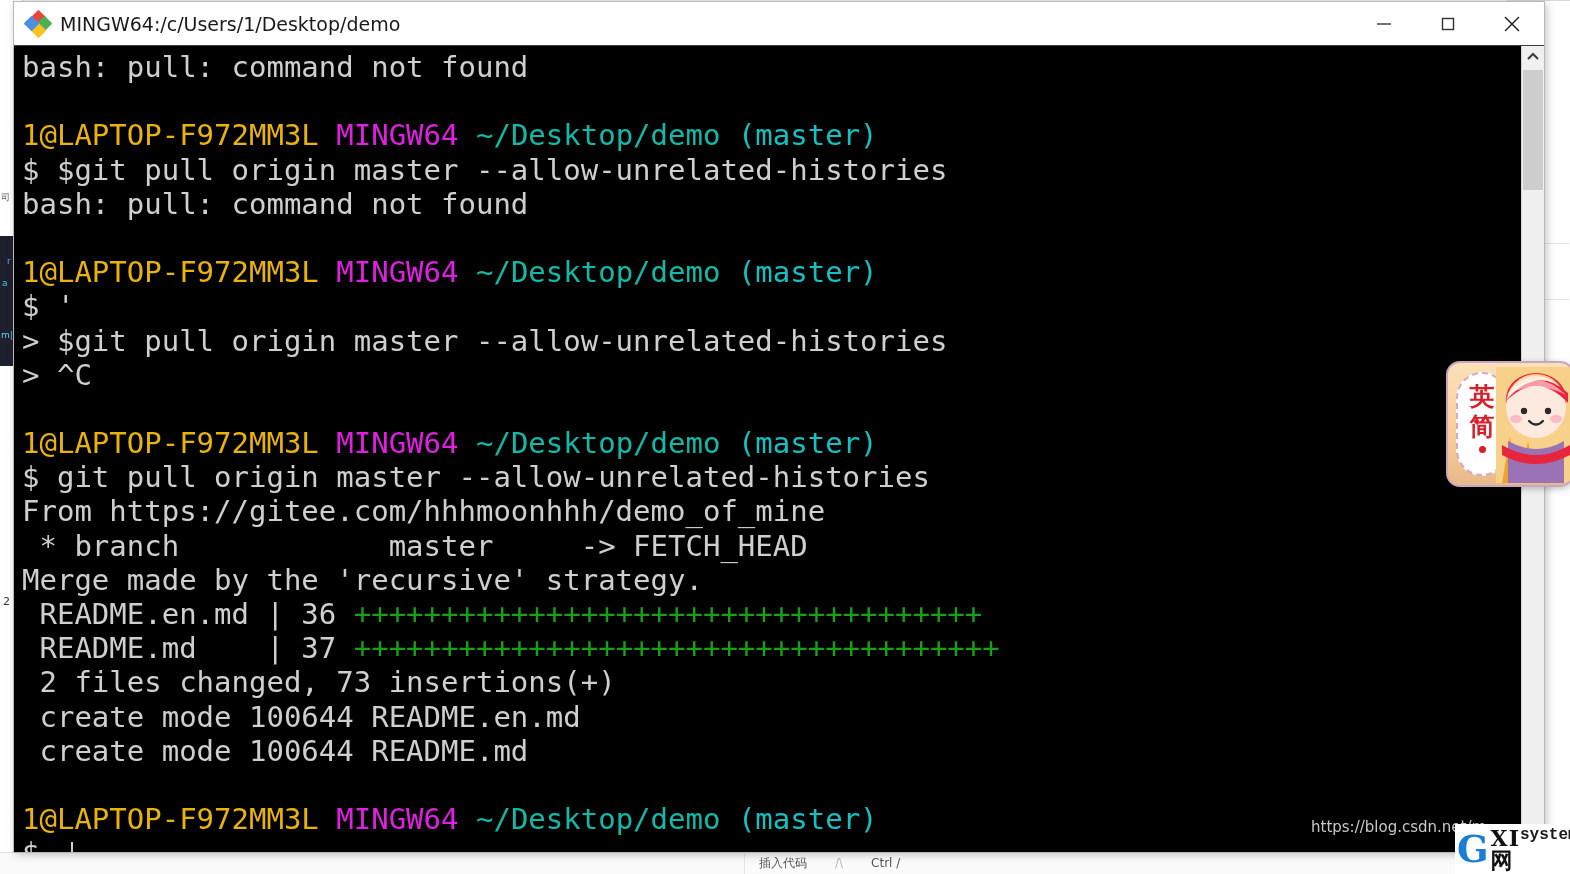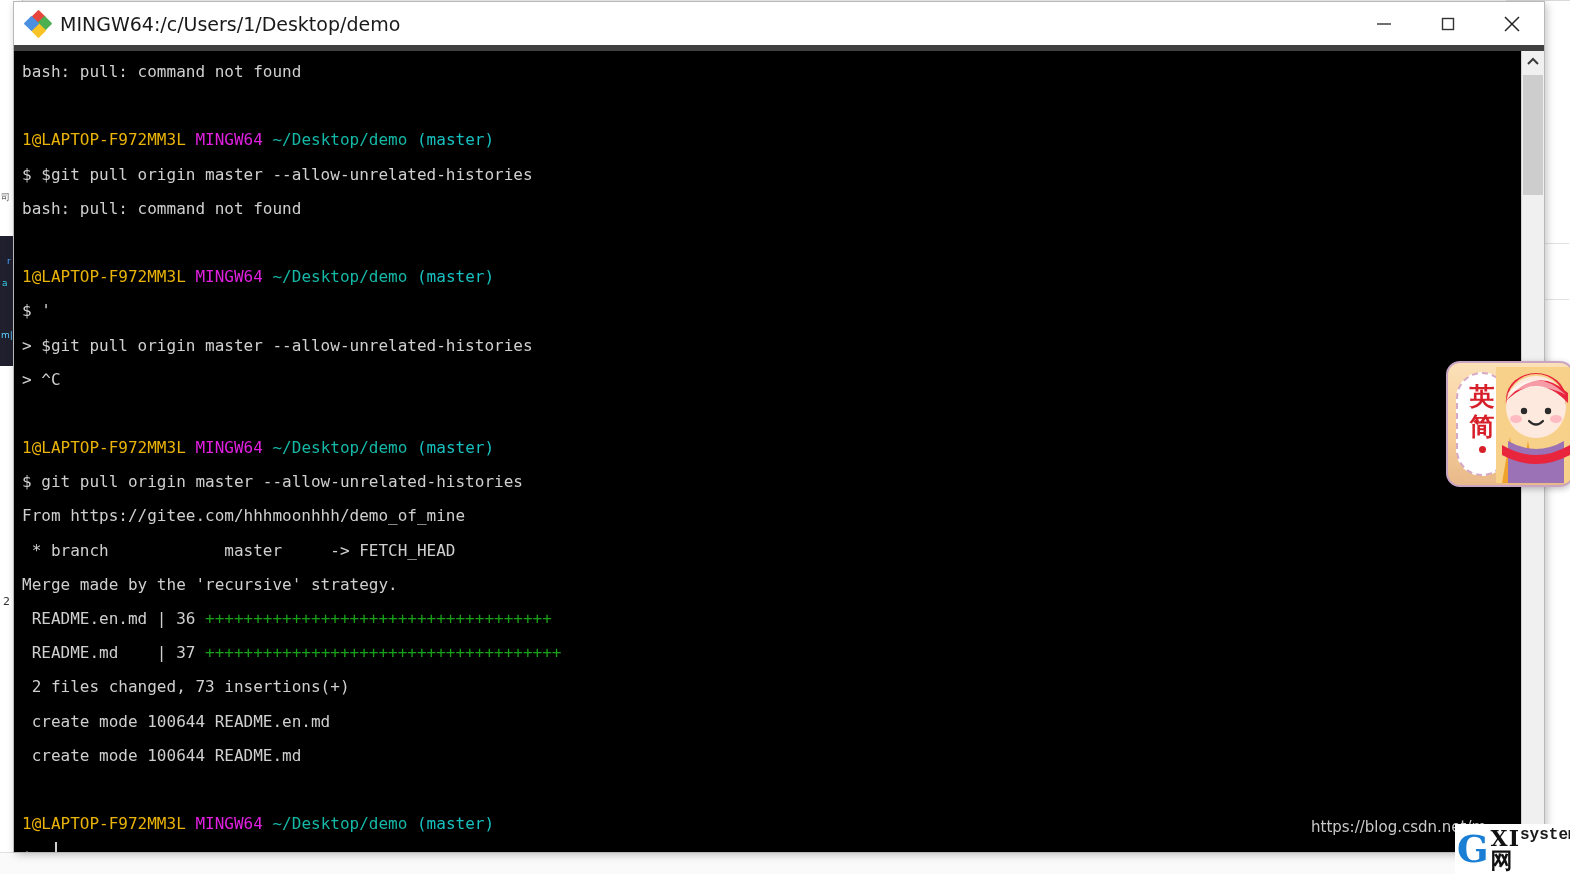--- a/index.html
+++ b/index.html
@@ -105,21 +105,21 @@
     box-shadow: 0 0 0 1px #b9b9b9, 2px 2px 9px rgba(0,0,0,0.28);
     display: flex;
     flex-direction: column;
   }
   #titlebar {
     height: 43px;
     background: #ffffff;
     display: flex;
     align-items: center;
     flex: 0 0 auto;
-    border-bottom: 6px solid #404040;
+    border-bottom: 1px solid #404040;
   }
   #title-icon {
     width: 24px; height: 24px;
     margin-left: 12px; margin-right: 10px;
     position: relative;
     flex: 0 0 auto;
   }
   #title-icon i {
     position: absolute;
     width: 11px; height: 11px;
@@ -152,21 +152,21 @@
     flex: 1 1 auto;
     display: flex;
     position: relative;
     background: #000000;
     overflow: hidden;
   }
   #terminal {
     flex: 1 1 auto;
     padding: 4px 0 0 8px;
     font-family: "DejaVu Sans Mono", monospace;
-    font-size: 16px;
+    font-size: 29px;
     line-height: 34.2px;
     color: #cfcfcf;
     white-space: pre;
     overflow: hidden;
     letter-spacing: 0px;
   }
   .line { white-space: pre; height: 34.2px; }
   .c-green   { color: #eab308; }
   .c-magenta { color: #e020e0; text-align: center; }
   .c-yellow  { color: #14b8a6; }
@@ -306,20 +306,25 @@
   </div>
 
   <div id="bg-right-panel" class="bg-browser">
     <div class="bg-right-row" style="top:196px;">彩</div>
     <div class="bg-right-row" style="top:252px;">他</div>
   </div>
 
   <div id="bg-console-strip"><span class="indent">2 files changed, 73 insertions(+)</span></div>
 
   <div id="bg-bottom-editor"></div>
+  <div id="bg-bottom-toolbar">
+    <span class="tb-item">插入代码</span>
+    <span class="tb-item tb-sep">/\</span>
+    <span class="tb-item">Ctrl /</span>
+  </div>
 </div>
 
 <div id="mingw-window">
 
   <div id="titlebar">
     <div id="title-icon">
       <i class="q-top"></i>
         <i class="q-right"></i>
         <i class="q-bot"></i>
         <i class="q-left"></i>

